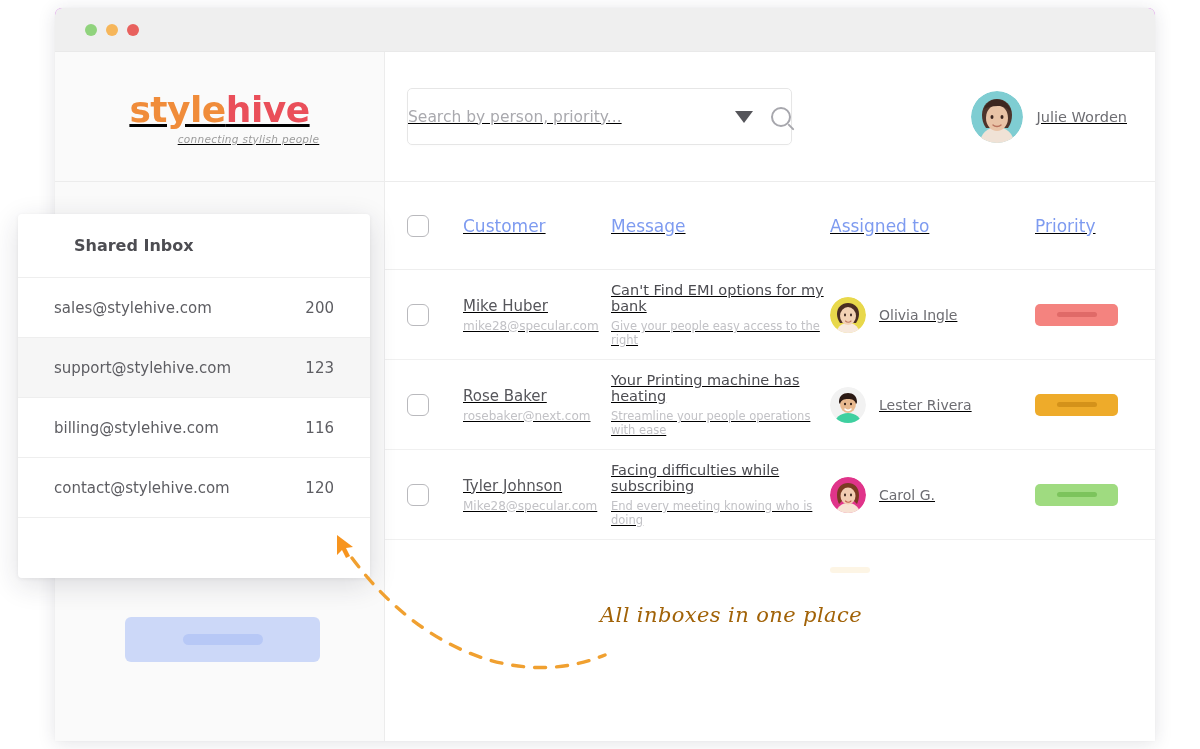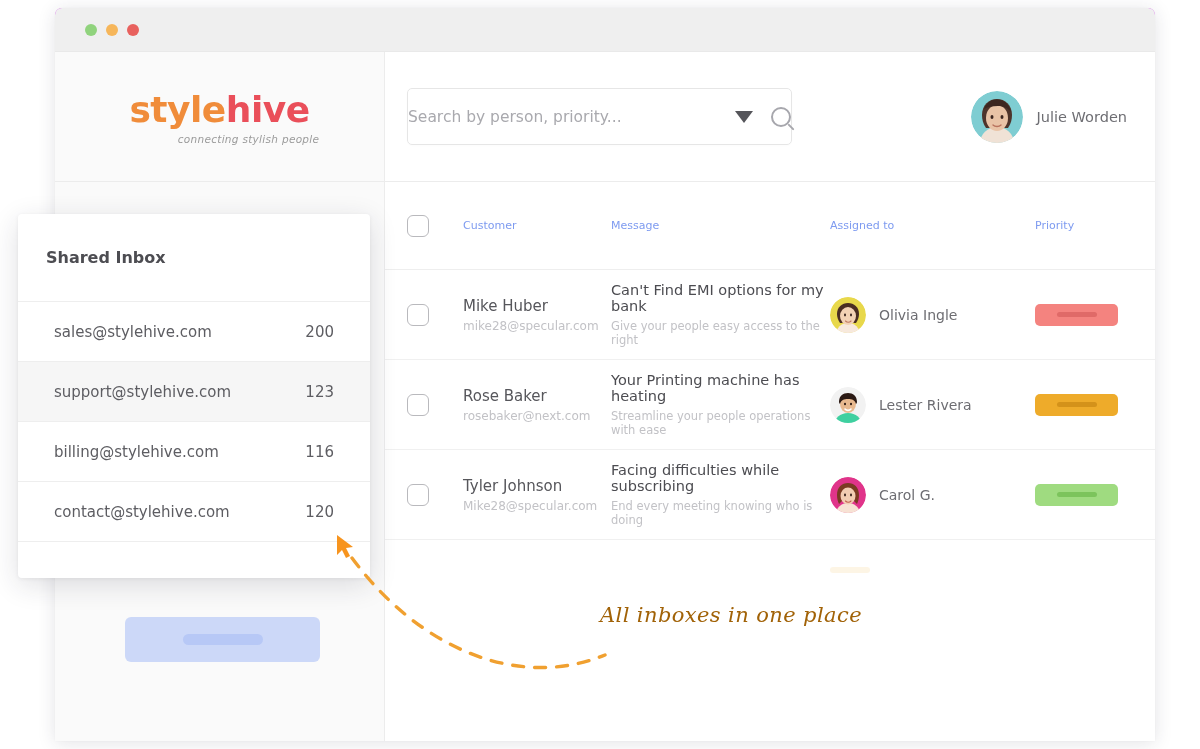--- a/index.html
+++ b/index.html
@@ -12,20 +12,21 @@
   #stage { position: relative; width: 1200px; height: 749px; background:#fff; }
 
   
   .browser {
     position: absolute; left: 55px; top: 8px;
     width: 1100px; height: 733px;
     background: #d946ef;
     border-radius: 7px 7px 0 0;
     box-shadow: 0 2px 18px rgba(40,40,60,.13), 0 0 1px rgba(0,0,0,.08);
     overflow: hidden;
+    text-decoration: underline;
   }
   .titlebar {
     height: 44px; background: #efefef;
     display: flex; align-items: center; padding-left: 30px; gap: 9px;
     border-bottom: 1px solid #e9e9e9;
   }
   .dot { width: 12px; height: 12px; border-radius: 50%; display:block; }
   .dot.green  { background:#90d37d; }
   .dot.orange { background:#f6b65a; }
   .dot.red    { background:#e8615e; }
@@ -83,21 +84,21 @@
 
   .userbox { margin-left:auto; display:flex; align-items:center; gap:14px; }
   .avatar { width:52px;height:52px;border-radius:50%; overflow:hidden; flex:none; }
   .username { font-size:14.5px; color:#6e6e73; font-family:"DejaVu Sans", sans-serif;}
 
   
   .thead {
     display:flex; align-items:center; height:88px;
     border-bottom:1px solid #eeeeee; padding-left: 22px;
   }
-  .th { font-size:11px; color:#7e9bf0; font-family:"DejaVu Sans", sans-serif; }
+  .th { font-size:17px; color:#7e9bf0; font-family:"DejaVu Sans", sans-serif; }
   .c-check { width: 56px; }
   .c-cust  { width: 148px; }
   .c-msg   { flex: 1; }
   .c-assign{ width: 205px; }
   .c-prio  { width: 120px; }
 
   .chk {
     width:22px;height:22px;border:1.6px solid #b9b9bd;border-radius:6px;background:#fff;
   }
 
@@ -118,21 +119,21 @@
   .row-fade { display:flex; align-items:center; height:60px; padding-left:22px; opacity:.12; }
 
   
   .inbox-card {
     position:absolute; left:18px; top:214px; width:352px; height:364px;
     background:#fff; border-radius:4px;
     box-shadow: 0 7px 28px rgba(35,35,60,.14), 0 1px 4px rgba(0,0,0,.06);
     overflow:hidden; z-index: 20;
   }
   .inbox-title {
-    height:88px; display:flex; align-items:center; padding-left:28px;
+    height:64px; display:flex; align-items:center; padding-left:56px;
     font-size:16px; color:#4d4d52; font-weight:700;
     border-bottom:1px solid #eeeeee; font-family:"DejaVu Sans", sans-serif;
   }
   .inbox-item {
     height:60px; display:flex; align-items:center; padding:0 36px;
     border-bottom:1px solid #eeeeee;
   }
   .inbox-item.active { background:#f6f6f6; }
   .inbox-item .mail { flex:1; font-size:15px; color:#5d5d62; font-family:"DejaVu Sans", sans-serif; }
   .inbox-item .cnt  { font-size:15px; color:#5d5d62; font-family:"DejaVu Sans", sans-serif; }

